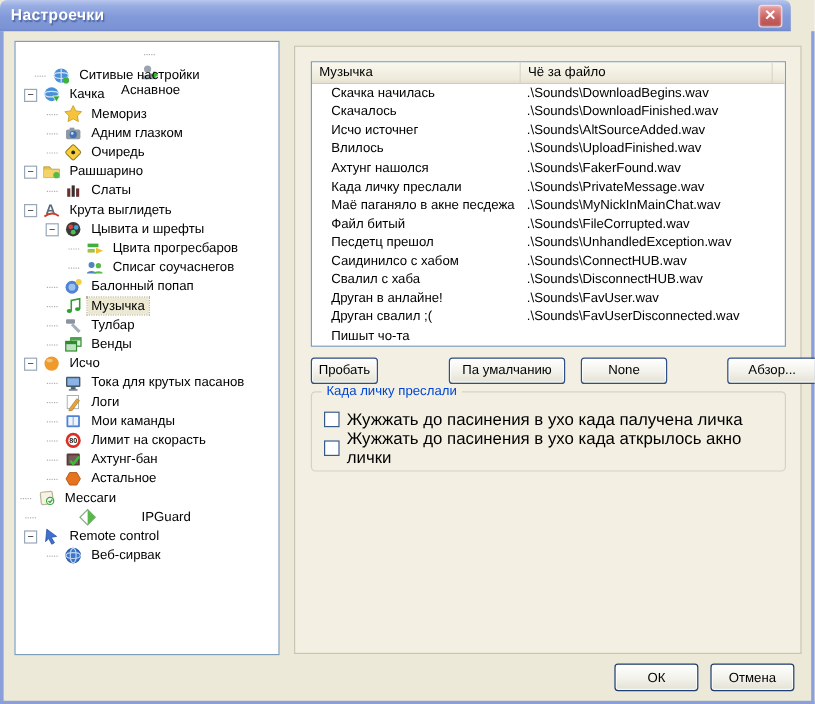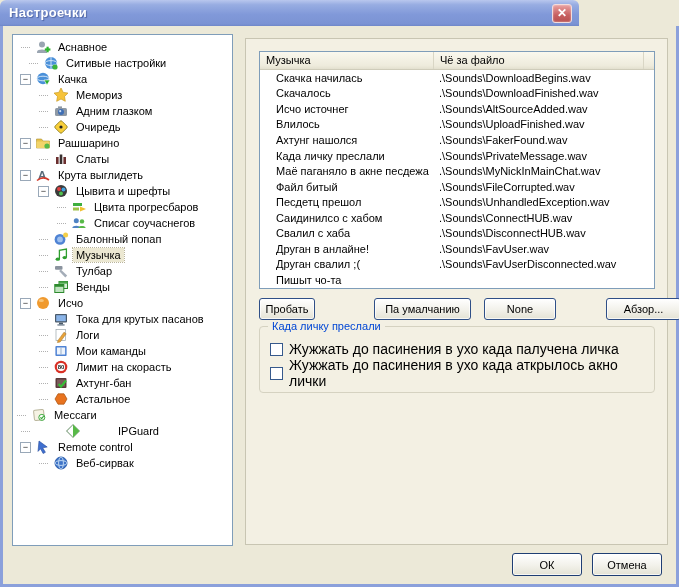--- a/index.html
+++ b/index.html
@@ -1,18 +1,18 @@
 <!DOCTYPE html>
 <html><head>
 <meta charset="utf-8">
 <style>
   html,body{margin:0;padding:0;background:#fff;}
   *{box-sizing:border-box;font-family:"Liberation Sans",sans-serif;}
   .window{position:relative;width:679px;height:587px;background:#ECE9D8;overflow:hidden;}
-  .titlebar{position:absolute;left:0;top:0;width:579px;height:26px;
+  .titlebar{position:absolute;left:0;top:0;width:659px;height:26px;
     background:linear-gradient(180deg,#b9c7ee 0%,#98ade2 18%,#8199d9 55%,#7b93d4 92%,#6f87c8 100%);
     border-radius:6px 6px 0 0;}
   .titlebar .title{position:absolute;left:9px;top:5px;color:#fff;font-size:13px;font-weight:bold;
     text-shadow:1px 1px 1px rgba(40,60,120,.55);letter-spacing:.3px;}
   .close-btn{position:absolute;right:7px;top:4px;width:20px;height:19px;border-radius:3px;
     background:linear-gradient(180deg,#e9a0a0,#c75f5f 60%,#b85050);border:1px solid #f3dcdc;
     color:#fff;font-size:12px;font-weight:bold;text-align:center;line-height:17px;cursor:pointer;
     box-shadow:inset 0 0 2px rgba(255,255,255,.6);}
   .frame{position:absolute;background:#8BA0DB;}
   .frame.l{left:0;top:26px;bottom:0;width:3px;}
@@ -81,21 +81,21 @@
     <span class="title">Настроечки</span>
     <div class="close-btn">
       <span>✕</span>
     </div>
   </div>
   <div class="frame l"></div>
   <div class="frame r"></div>
   <div class="frame b"></div>
 
   <div class="tree-panel" id="tree">
-      <div class="tree-row" style="padding-left: 6px;">
+      <div class="tree-row" style="padding-left: 6px; flex-direction: column;">
         <span class="slot">
           <span class="stub"></span>
         </span>
         <span class="ticon">
           <svg width="16" height="16" viewBox="0 0 16 16">
             <circle cx="7" cy="5.5" r="3" fill="#9aa5b1"></circle>
             <path d="M2 13c0-3.2 10-3.2 10 0v1H2z" fill="#9aa5b1"></path>
             <rect x="9.8" y="9.4" width="5.6" height="2.2" fill="#2fb52f"></rect>
             <rect x="11.5" y="7.7" width="2.2" height="5.6" fill="#2fb52f"></rect>
           </svg>

